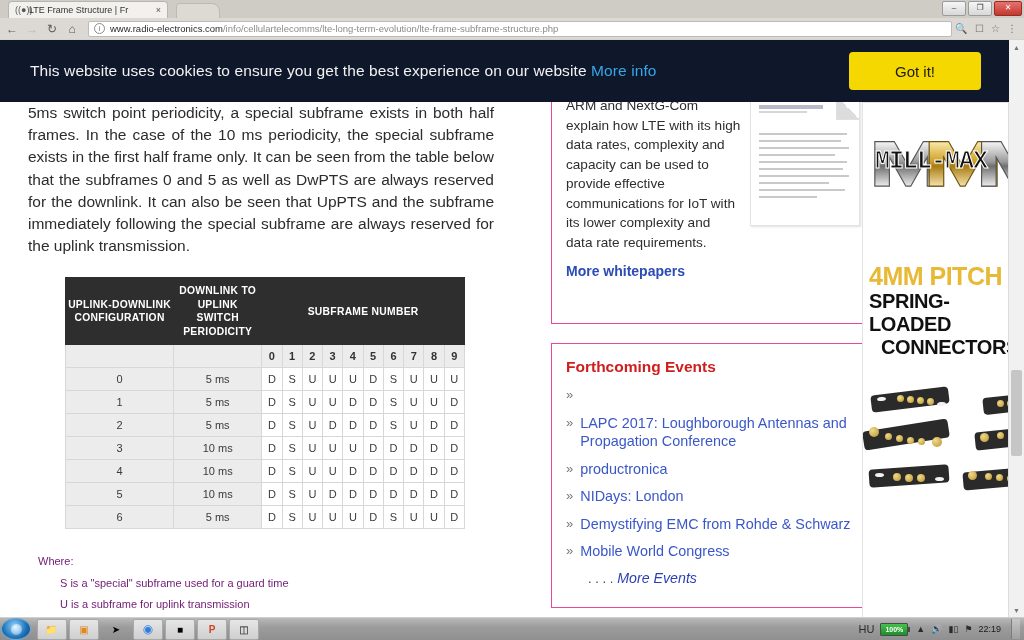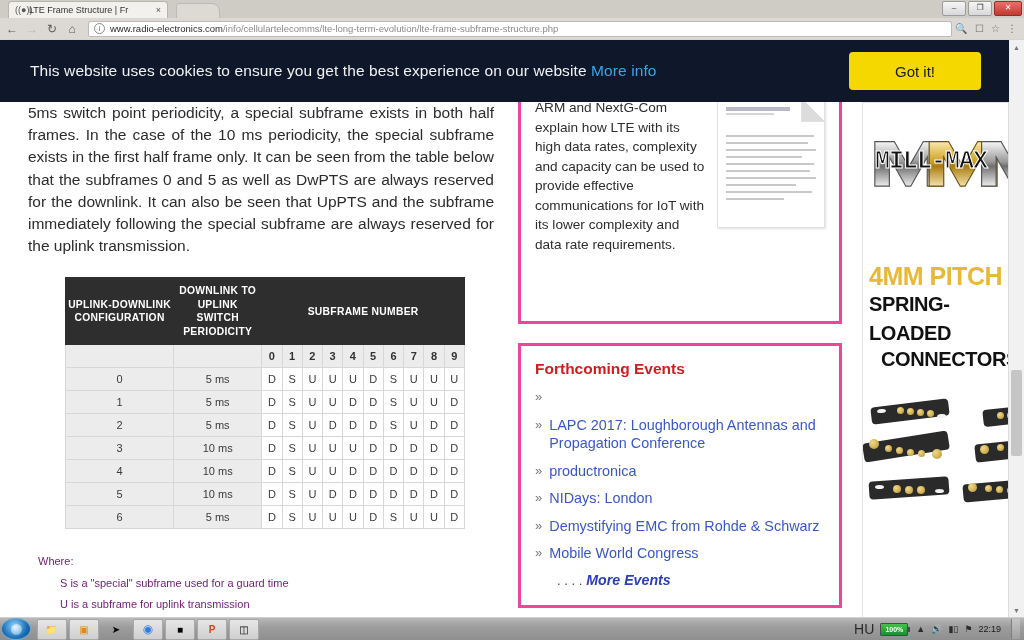--- a/index.html
+++ b/index.html
@@ -77,53 +77,53 @@
   table.lte tr.dat td.per{background:#ececec;}
   table.lte td.sf{width:20px;}
   table.lte td.cfg{width:108px;}
   table.lte td.per{width:88px;}
 
   .where{margin:22px 0 0 28px;font-size:11px;color:#701a75;line-height:21.5px;}
   .where .ind{margin-left:22px;}
 
   
   .rightcol{position:absolute;left:518px;top:0px;width:324px;}
-  .card{border:3px solid #ec4899;background:#fff;padding:12px 14px 14px 14px;box-sizing:border-box;}
+  .card{border:1px solid #ec4899;background:#fff;padding:12px 14px 14px 14px;box-sizing:border-box;margin-left:33px;}
   .wp-card{position:absolute;left:0;top:43px;width:324px;height:241px;}
   .wp-flex{display:flex;gap:10px;}
   .wp-text{font-size:13.6px;line-height:19.5px;color:#2e2e2e;width:175px;}
   .wp-thumb{width:108px;height:128px;background:#fff;border:1px solid #e2e2e2;
             position:relative;overflow:hidden;box-shadow:1px 1px 2px rgba(0,0,0,.12);}
   .wp-thumb .corner{position:absolute;right:0;top:0;width:22px;height:22px;
                     background:linear-gradient(225deg,#fff 50%,#dcdcdc 50%);border-left:1px solid #e0e0e0;border-bottom:1px solid #e0e0e0;}
   .wp-thumb .hdr{position:absolute;left:8px;top:8px;width:64px;height:4px;background:#b9b9c8;}
   .wp-thumb .hdr2{position:absolute;left:8px;top:14px;width:48px;height:2px;background:#d6d6d6;}
   .wp-thumb .ln{position:absolute;left:8px;height:2.4px;background:#c9c9c9;}
   .wp-more{display:block;margin-top:11px;color:#2b4bb5;font-size:14px;font-weight:bold;text-decoration:none;}
 
   .ev-card{position:absolute;left:0;top:303px;width:324px;height:265px;}
   .ev-title{color:#d01e1e;font-size:15.5px;font-weight:bold;margin:2px 0 10px 0;}
   .ev-list{list-style:none;margin:0;padding:0;}
   .ev-list li{display:flex;align-items:flex-start;margin-bottom:9px;}
   .chev{color:#777;font-size:13px;margin-right:7px;line-height:18.5px;flex:0 0 auto;}
   .ev-link{color:#3a57c8;font-size:14.4px;line-height:18.6px;text-decoration:none;}
   .ev-more{margin-left:22px;font-size:13px;color:#444;margin-top:2px;}
-  .ev-more i{color:#2b3fb5;font-weight:bold;font-style:italic;font-size:14.2px;margin-left:4px;}
+  .ev-more i{color:#2b3fb5;font-weight:normal;font-style:italic;font-size:14.2px;margin-left:4px;}
 
   
   .adcol{position:absolute;left:862px;top:62px;width:147px;height:516px;
          border:1px solid #e4e4e4;background:#fff;overflow:hidden;}
   .millmax{position:relative;height:120px;}
   .mm-logo{position:absolute;left:6px;top:26px;width:165px;height:62px;}
   .mm-word{position:absolute;left:12px;top:44px;font-size:25px;font-weight:bold;
            font-family:Liberation Mono, monospace;color:#111;letter-spacing:-1px;
            -webkit-text-stroke:1px #fff;}
   .adhead{margin-top:40px;padding-left:6px;}
   .ad4mm{font-size:25px;font-weight:bold;color:#e8b935;letter-spacing:-.5px;line-height:27px;}
-  .adspring{font-size:20px;font-weight:bold;color:#111;letter-spacing:-.4px;line-height:29px;}
+  .adspring{font-size:20px;font-weight:bold;color:#111;letter-spacing:-.4px;line-height:23px;}
   .adconn{font-size:20px;font-weight:bold;color:#111;letter-spacing:-.4px;line-height:23px;padding-left:12px;}
   .connpic{position:relative;margin-top:26px;height:200px;}
   .conn{position:absolute;background:#2a2a2a;border-radius:4px;transform-origin:center;}
   .pin{position:absolute;background:radial-gradient(circle at 35% 35%,#f0d98a,#b8922c);border-radius:50%;}
   .hole{position:absolute;background:#f2f2f2;border-radius:50%;}
 
   
   .vscroll{position:absolute;right:0;top:40px;width:15px;height:578px;background:#f1f1f1;border-left:1px solid #dcdcdc;}
   .vscroll .up,.vscroll .dn{position:absolute;left:0;width:15px;height:15px;display:flex;align-items:center;justify-content:center;font-size:7px;color:#777;}
   .vscroll .up{top:0}.vscroll .dn{bottom:0}
@@ -135,21 +135,21 @@
            display:flex;align-items:center;}
   .startorb{width:28px;height:20px;margin-left:1px;border-radius:50%;
             background:radial-gradient(circle at 45% 35%,#8fd3ff,#1c6fb5 60%,#0d3f72);
             border:1px solid #6fa8d0;display:flex;align-items:center;justify-content:center;}
   .startorb .flag{width:11px;height:11px;border-radius:50%;background:radial-gradient(circle at 40% 30%,#eaf7ff,#98c9ee 60%,#3b86c4);}
   .tbapps{display:flex;align-items:center;gap:2px;margin-left:6px;}
   .tbapp{width:28px;height:19px;border:1px solid #a9a9a9;border-radius:2px;
          background:linear-gradient(#e6e6e6,#cfcfcf);display:flex;align-items:center;justify-content:center;font-size:10px;}
   .tbapp.flat{border-color:transparent;background:transparent;}
   .tray{margin-left:auto;display:flex;align-items:center;gap:6px;padding-right:4px;}
-  .tray .lang{font-size:14px;color:#2b2b2b;padding-left:24px;}
+  .tray .lang{font-size:11px;color:#2b2b2b;padding-left:24px;}
   .batt{display:flex;align-items:center;}
   .batt .body{width:26px;height:11px;background:linear-gradient(#43c24a,#1d8f2a);border:1px solid #4a4a4a;border-radius:1px;
               font-size:7px;color:#fff;display:flex;align-items:center;justify-content:center;font-weight:bold;}
   .batt .cap{width:2px;height:5px;background:#4a4a4a;}
   .trayicon{font-size:9px;color:#2b2b2b;}
   .clock{font-size:9px;color:#1a1a1a;padding-right:4px;}
   .showdesk{width:8px;height:20px;border-left:1px solid #7d7d7d;background:linear-gradient(#c6c6c6,#a0a0a0);}
 </style>
 </head>
 <body>
@@ -344,20 +344,21 @@
               <div class="ln" style="top:50px;width:90px"></div>
               <div class="ln" style="top:57px;width:76px"></div>
               <div class="ln" style="top:64px;width:88px"></div>
               <div class="ln" style="top:71px;width:84px"></div>
               <div class="ln" style="top:78px;width:90px"></div>
               <div class="ln" style="top:85px;width:70px"></div>
               <div class="ln" style="top:92px;width:86px"></div>
               <div class="ln" style="top:99px;width:58px"></div>
             </div>
           </div>
+          <a class="wp-more" href="#">More whitepapers</a>
         </div>
 
         <div class="card ev-card">
           <div class="ev-title">Forthcoming Events</div>
           <ul class="ev-list">
               <li>
                 <span class="chev">»</span>
               </li>
               <li>
                 <span class="chev">»</span>

